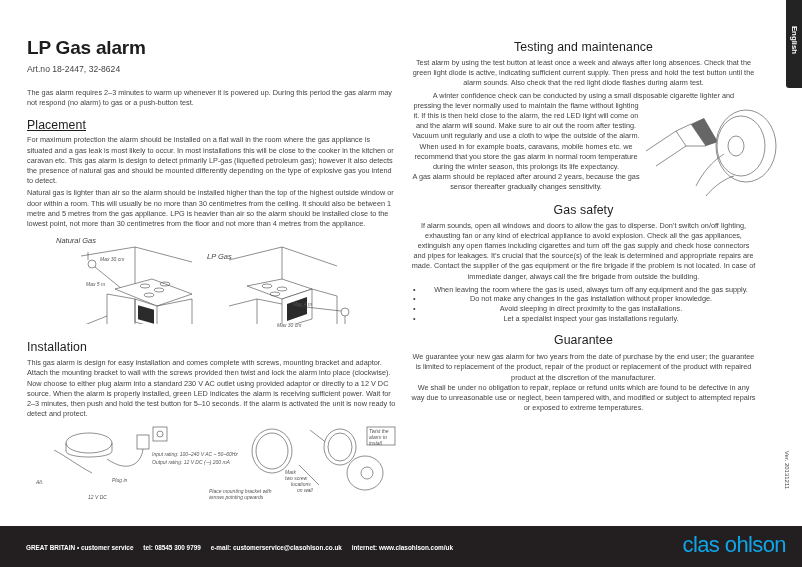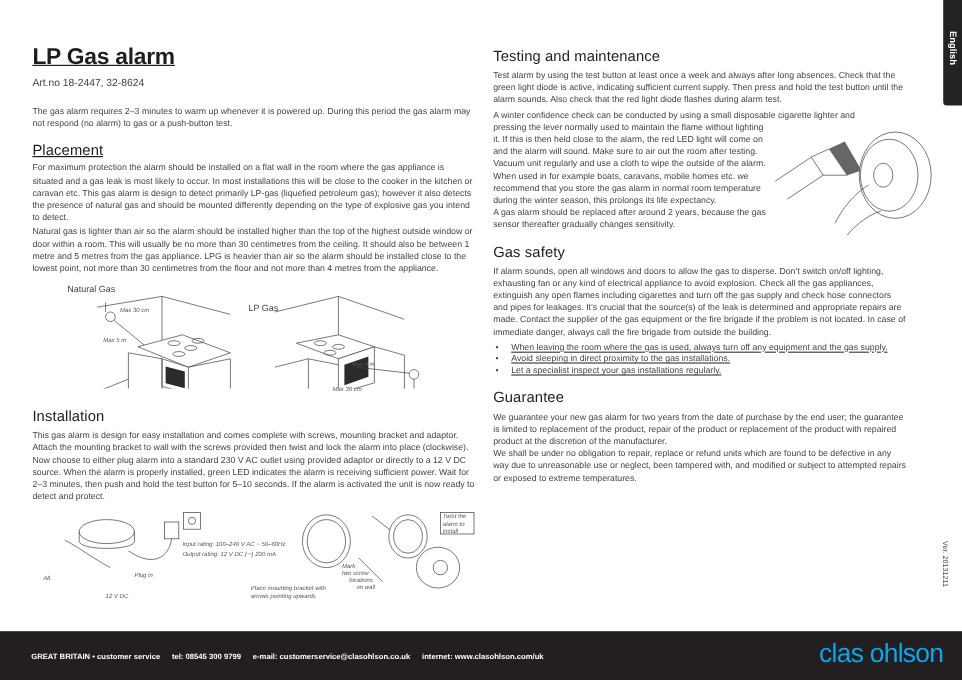--- a/index.html
+++ b/index.html
@@ -1,50 +1,50 @@
 <!DOCTYPE html>
 <html><head>
 <meta charset="utf-8">
 <style>
   * { box-sizing: border-box; margin: 0; padding: 0; }
   html, body { width: 802px; height: 567px; background: #ffffff; overflow: hidden; }
   body { font-family: "Liberation Sans", sans-serif; color: #3a3a3a; position: relative; }
   .page { position: absolute; left: 0; top: 0; width: 802px; height: 567px; }
 
   .col-left { position: absolute; left: 27px; top: 38px; width: 370px; }
-  .col-right { position: absolute; left: 411px; top: 40px; width: 345px; }
-
-  h1.title { font-size: 19px; font-weight: bold; color: #1d1d1d; letter-spacing: -0.2px; line-height: 20px; text-decoration: underline; }
+  .col-right { position: absolute; left: 411px; top: 40px; width: 345px; text-align: center; }
+
+  h1.title { font-size: 19px; font-weight: bold; color: #1d1d1d; letter-spacing: -0.2px; line-height: 20px; }
   .artno { font-size: 8.6px; margin-top: 6px; color: #444; }
   p { font-size: 7.3px; line-height: 10.2px; color: #444; }
   .intro { margin-top: 14px; }
   h2 { font-size: 12.3px; font-weight: normal; color: #1d1d1d; line-height: 14px; letter-spacing: 0.1px; }
   .gap { margin-top: 2px; }
 
   .sec-place { margin-top: 10px; }
   .sec-place h2 { margin-bottom: 3px; text-decoration: underline; }
 
   .diagrams { position: relative; height: 92px; margin-top: 3px; }
-  .diag-label { position: absolute; font-size: 7.5px; color: #444; }
+  .diag-label { position: absolute; font-size: 7.5px; font-style: italic; color: #444; }
   .diag-note { position: absolute; font-size: 5px; font-style: italic; color: #555; }
 
   .sec-inst { margin-top: 16px; }
   .sec-inst h2 { margin-bottom: 4px; }
 
   .inst-figs { position: relative; height: 70px; margin-top: 4px; }
 
   .sec-test h2 { margin-bottom: 4px; }
   .test-wrap { position: relative; }
   .test-narrow { width: 230px; }
   .lighter-fig { position: absolute; left: 225px; top: 38px; width: 150px; height: 120px; }
 
   .sec-gas { margin-top: 10px; }
   .sec-gas h2 { margin-bottom: 4px; }
   ul.bullets { list-style: none; margin-top: 3px; }
-  ul.bullets li { font-size: 7.3px; line-height: 9.6px; color: #444; position: relative; padding-left: 15px; text-decoration: underline; }
+  ul.bullets li { font-size: 7.3px; line-height: 9.6px; color: #444; position: relative; padding-left: 15px; }
   ul.bullets li::before { content: "\2022"; position: absolute; left: 2px; top: 0; }
 
   .sec-guar { margin-top: 10px; }
   .sec-guar h2 { margin-bottom: 5px; }
 
   .lang-tab { position: absolute; left: 786px; top: 0; width: 16px; height: 88px; background: #232323; border-bottom-left-radius: 3px; }
   .lang-tab span { position: absolute; left: 50%; top: 40px; transform: translate(-50%, -50%) rotate(90deg); color: #fff; font-size: 7.8px; font-weight: bold; white-space: nowrap; }
 
   .version { position: absolute; left: 787px; top: 470px; transform: translate(-50%, -50%) rotate(90deg); font-size: 6px; color: #444; white-space: nowrap; }
 
@@ -184,20 +184,21 @@
           <path class="ln" d="M70 100 C78 90 90 82 98 80"></path>
         </svg>
       </div>
     </div>
 
     <div class="sec-gas">
       <h2>Gas safety</h2>
       <p>If alarm sounds, open all windows and doors to allow the gas to disperse. Don’t switch on/off lighting, exhausting fan or any kind of electrical appliance to avoid explosion. Check all the gas appliances, extinguish any open flames including cigarettes and turn off the gas supply and check hose connectors and pipes for leakages. It’s crucial that the source(s) of the leak is determined and appropriate repairs are made. Contact the supplier of the gas equipment or the fire brigade if the problem is not located. In case of immediate danger, always call the fire brigade from outside the building.</p>
       <ul class="bullets">
         <li>When leaving the room where the gas is used, always turn off any equipment and the gas supply.</li>
+        <li>Do not make any changes in the gas installation without proper knowledge.</li>
         <li>Avoid sleeping in direct proximity to the gas installations.</li>
         <li>Let a specialist inspect your gas installations regularly.</li>
       </ul>
     </div>
 
     <div class="sec-guar">
       <h2>Guarantee</h2>
       <p>We guarantee your new gas alarm for two years from the date of purchase by the end user; the guarantee is limited to replacement of the product, repair of the product or replacement of the product with repaired product at the discretion of the manufacturer.</p>
       <p>We shall be under no obligation to repair, replace or refund units which are found to be defective in any way due to unreasonable use or neglect, been tampered with, and modified or subject to attempted repairs or exposed to extreme temperatures.</p>
     </div>

